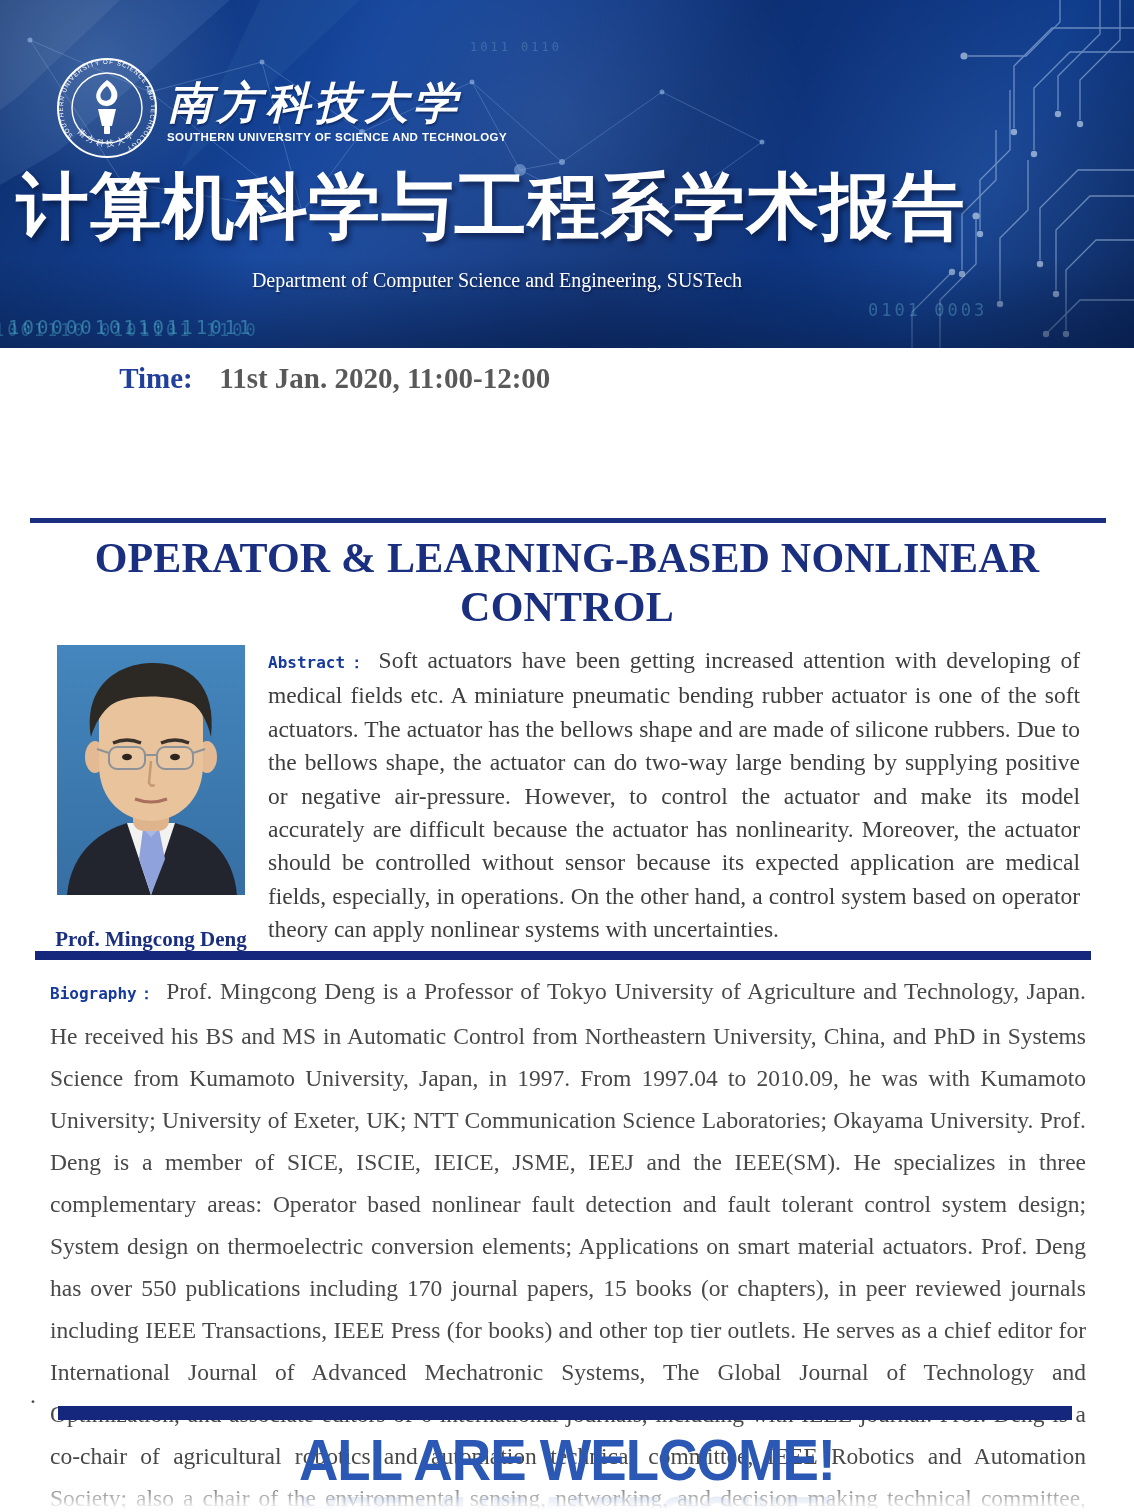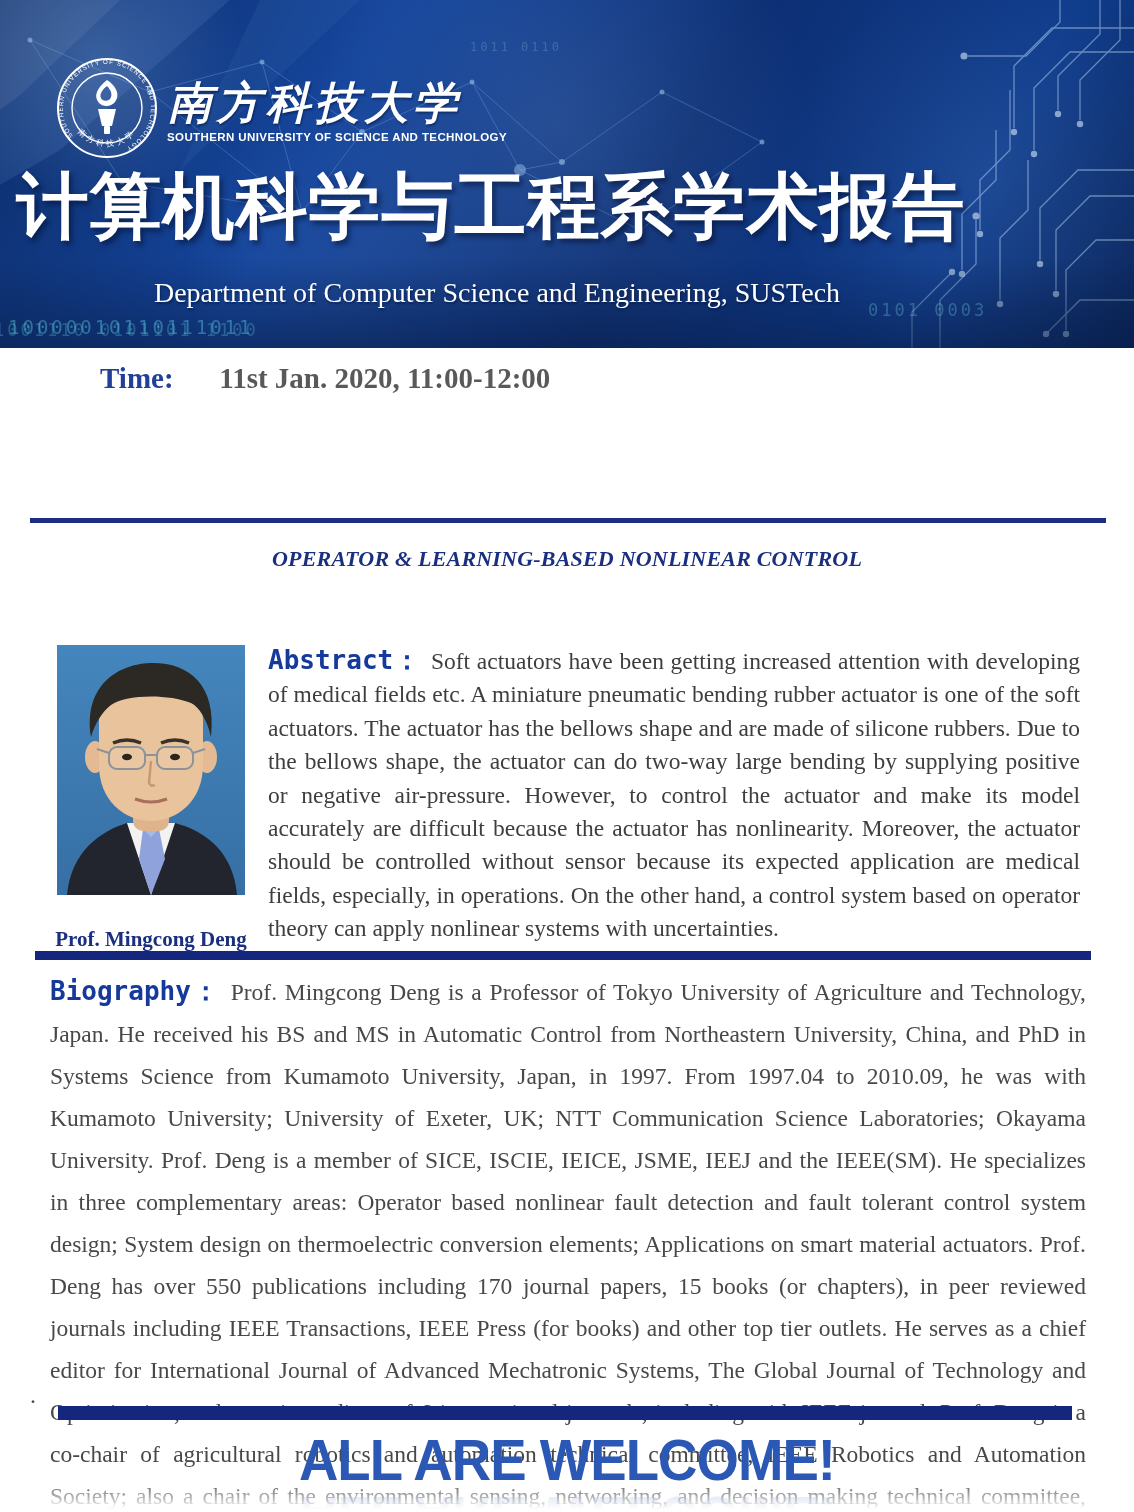--- a/index.html
+++ b/index.html
@@ -20,52 +20,52 @@
                  font-size:44px; color:#ffffff; letter-spacing:5px; white-space:nowrap;
                  text-shadow:1px 2px 2px rgba(0,10,40,.4); }
   .univ-en { position:absolute; left:167px; top:131px;
              font-family:"Liberation Sans", sans-serif; font-weight:bold;
              font-size:11.5px; color:#ffffff; letter-spacing:0.4px; white-space:nowrap; }
 
   .banner-title { position:absolute; left:0; top:160px; width:982px; text-align:center;
                   font-family:"DejaVu Sans", sans-serif; font-weight:bold;
                   font-size:72px; line-height:92px; color:#ffffff; letter-spacing:1px;
                   text-shadow:3px 4px 5px rgba(3,12,40,.5); white-space:nowrap; }
-  .banner-sub { position:absolute; left:0; top:277px; width:994px; text-align:center;
-                font-size:28px; color:#ffffff; text-shadow:1px 2px 2px rgba(3,12,40,.45); }
+  .banner-sub { position:absolute; left:0; top:269px; width:994px; text-align:center;
+                font-size:20px; color:#ffffff; text-shadow:1px 2px 2px rgba(3,12,40,.45); }
 
   .binary { position:absolute; font-family:"DejaVu Sans Mono", monospace; color:#5ed2e4;
             letter-spacing:3px; white-space:nowrap; }
   .b1 { left:8px;  top:294px; font-size:19px; opacity:.42;margin-top:22px; }
   .b2 { left:-6px; top:320px; font-size:17px; opacity:.30; }
   .b3 { left:868px; top:300px; font-size:17px; opacity:.30; color:#7fd9e8; }
   .b4 { left:470px; top:40px;  font-size:12px; opacity:.22; color:#9fe2ee; }
 
   
   .info-row { position:absolute; left:100px; font-size:29px; font-weight:bold; white-space:nowrap; }
   .info-row .lab { display:inline-block; width:112px; color:#21409a; }
   .info-row .val { color:#595959; }
-  .r1 { top:362px; } .r2 { top:413px; } .r3 { top:464px; }
+  .r1 { top:362px;text-align:center; } .r2 { top:413px; } .r3 { top:464px; }
 
   .hr1 { position:absolute; left:30px; top:518px; width:1076px; height:5px; background:#1b2f80; }
 
   
   .talk-title { position:absolute; left:0; top:534px; width:1134px; text-align:center;
-                color:#1b2f80; font-weight:bold; font-size:22px; line-height:49px;
-                letter-spacing:0.2px;font-style:italic; }
+                color:#1b2f80; font-weight:bold; font-size:42px; line-height:49px;
+                letter-spacing:0.2px; }
 
   
   .photo { position:absolute; left:57px; top:645px; width:188px; height:250px; }
   .speaker-name { position:absolute; left:6px; top:927px; width:290px; text-align:center;
                   font-size:21px; font-weight:bold; color:#1b2f80; white-space:nowrap; }
 
   .abstract { position:absolute; left:268px; top:644px; width:812px;
               font-size:23.5px; line-height:33.4px; text-align:justify; color:#3e3e3e; }
   .mono-label { font-family:"DejaVu Sans Mono", monospace; font-weight:bold;
-                color:#16399c; font-size:26px; margin-right:10px; }
+                color:#16399c; font-size:16px; margin-right:10px; }
 
   .sep2 { position:absolute; left:35px; top:951px; width:1056px; height:9px; background:#14277d; }
 
   
   .bio { position:absolute; left:50px; top:970px; width:1036px;
          font-size:23.5px; line-height:42px; text-align:justify; color:#484848; }
   .period { position:absolute; left:30px; top:1382px; font-size:24px; color:#454545; }
 
   .bar { position:absolute; left:58px; top:1406px; width:1014px; height:14px; background:#14277d; }
 

